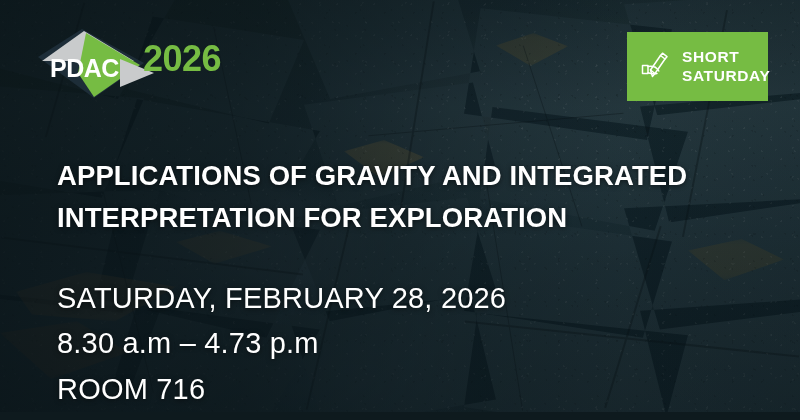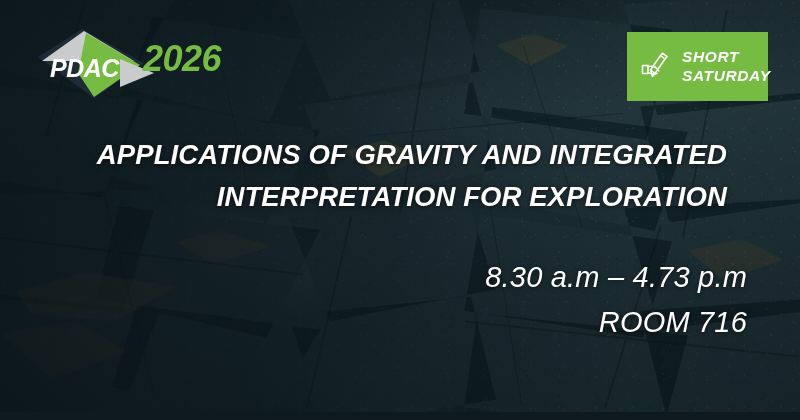--- a/index.html
+++ b/index.html
@@ -9,21 +9,20 @@
     background:#0e1a1e;
     overflow:hidden;
   }
 
   .banner {
     position:relative;
     width:800px;
     height:412px;
     overflow:hidden;
     background:#16262b;
-    font-style:italic;
   }
 
   
   .bg { position:absolute; inset:0; }
 
   .bg-base {
     position:absolute; inset:0;
     background:
       radial-gradient(ellipse 38% 46% at 12% 78%, #3f5a6b 0%, rgba(63,90,107,0) 62%),
       radial-gradient(ellipse 30% 34% at 30% 62%, #4a6170 0%, rgba(74,97,112,0) 65%),
@@ -154,23 +153,22 @@
     color:#ffffff;
     font-size:15.5px;
     font-weight:bold;
     line-height:1.22;
     letter-spacing:.6px;
   }
 
   
   .content {
     position:absolute;
-    left:57px; top:134px;
+    left:57px; top:155px;
     width:690px;
-    text-align:right;
   }
   .title {
     color:#ffffff;
     font-size:27.5px;
     font-weight:bold;
     line-height:1.52;
     letter-spacing:.1px;
     text-shadow:0 1px 5px rgba(0,0,0,.55);
     max-width:670px;
   }
@@ -273,18 +271,19 @@
     </span>
     <span class="badge-text">
       <span>SHORT</span><br>
       <span>SATURDAY</span>
     </span>
   </div>
 
   <div class="content">
     <div class="title">APPLICATIONS OF GRAVITY AND INTEGRATED INTERPRETATION FOR EXPLORATION</div>
     <div class="details">
+      <div>SATURDAY, FEBRUARY 28, 2026</div>
       <div>8.30 a.m – 4.73 p.m</div>
       <div>ROOM 716</div>
     </div>
   </div>
 
 </div>
 
 </body></html>

